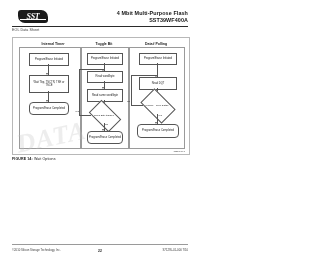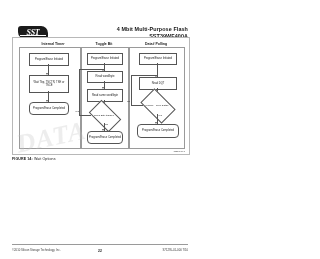--- a/index.html
+++ b/index.html
@@ -7,21 +7,21 @@
     width:200px;height:259px;
     background:#ffffff;
     font-family:"Liberation Sans", sans-serif;
     color:#1a1a1a;
     overflow:hidden;
     position:relative;
   }
   .page{position:absolute;inset:0;}
 
   
-  .hdr{position:absolute;left:0;top:16px;width:200px;height:34px;}
+  .hdr{position:absolute;left:0;top:0;width:200px;height:34px;}
   .logo{
     position:absolute;left:18px;top:10px;width:30px;height:13px;
   }
   .logo-shape{
     position:absolute;left:0;top:0;width:30px;height:13px;
     background:#1b1b1b;
     border-radius:3px 7px 3px 7px;
   }
   .logo-txt{
     position:absolute;left:0;top:1px;width:30px;height:11px;

